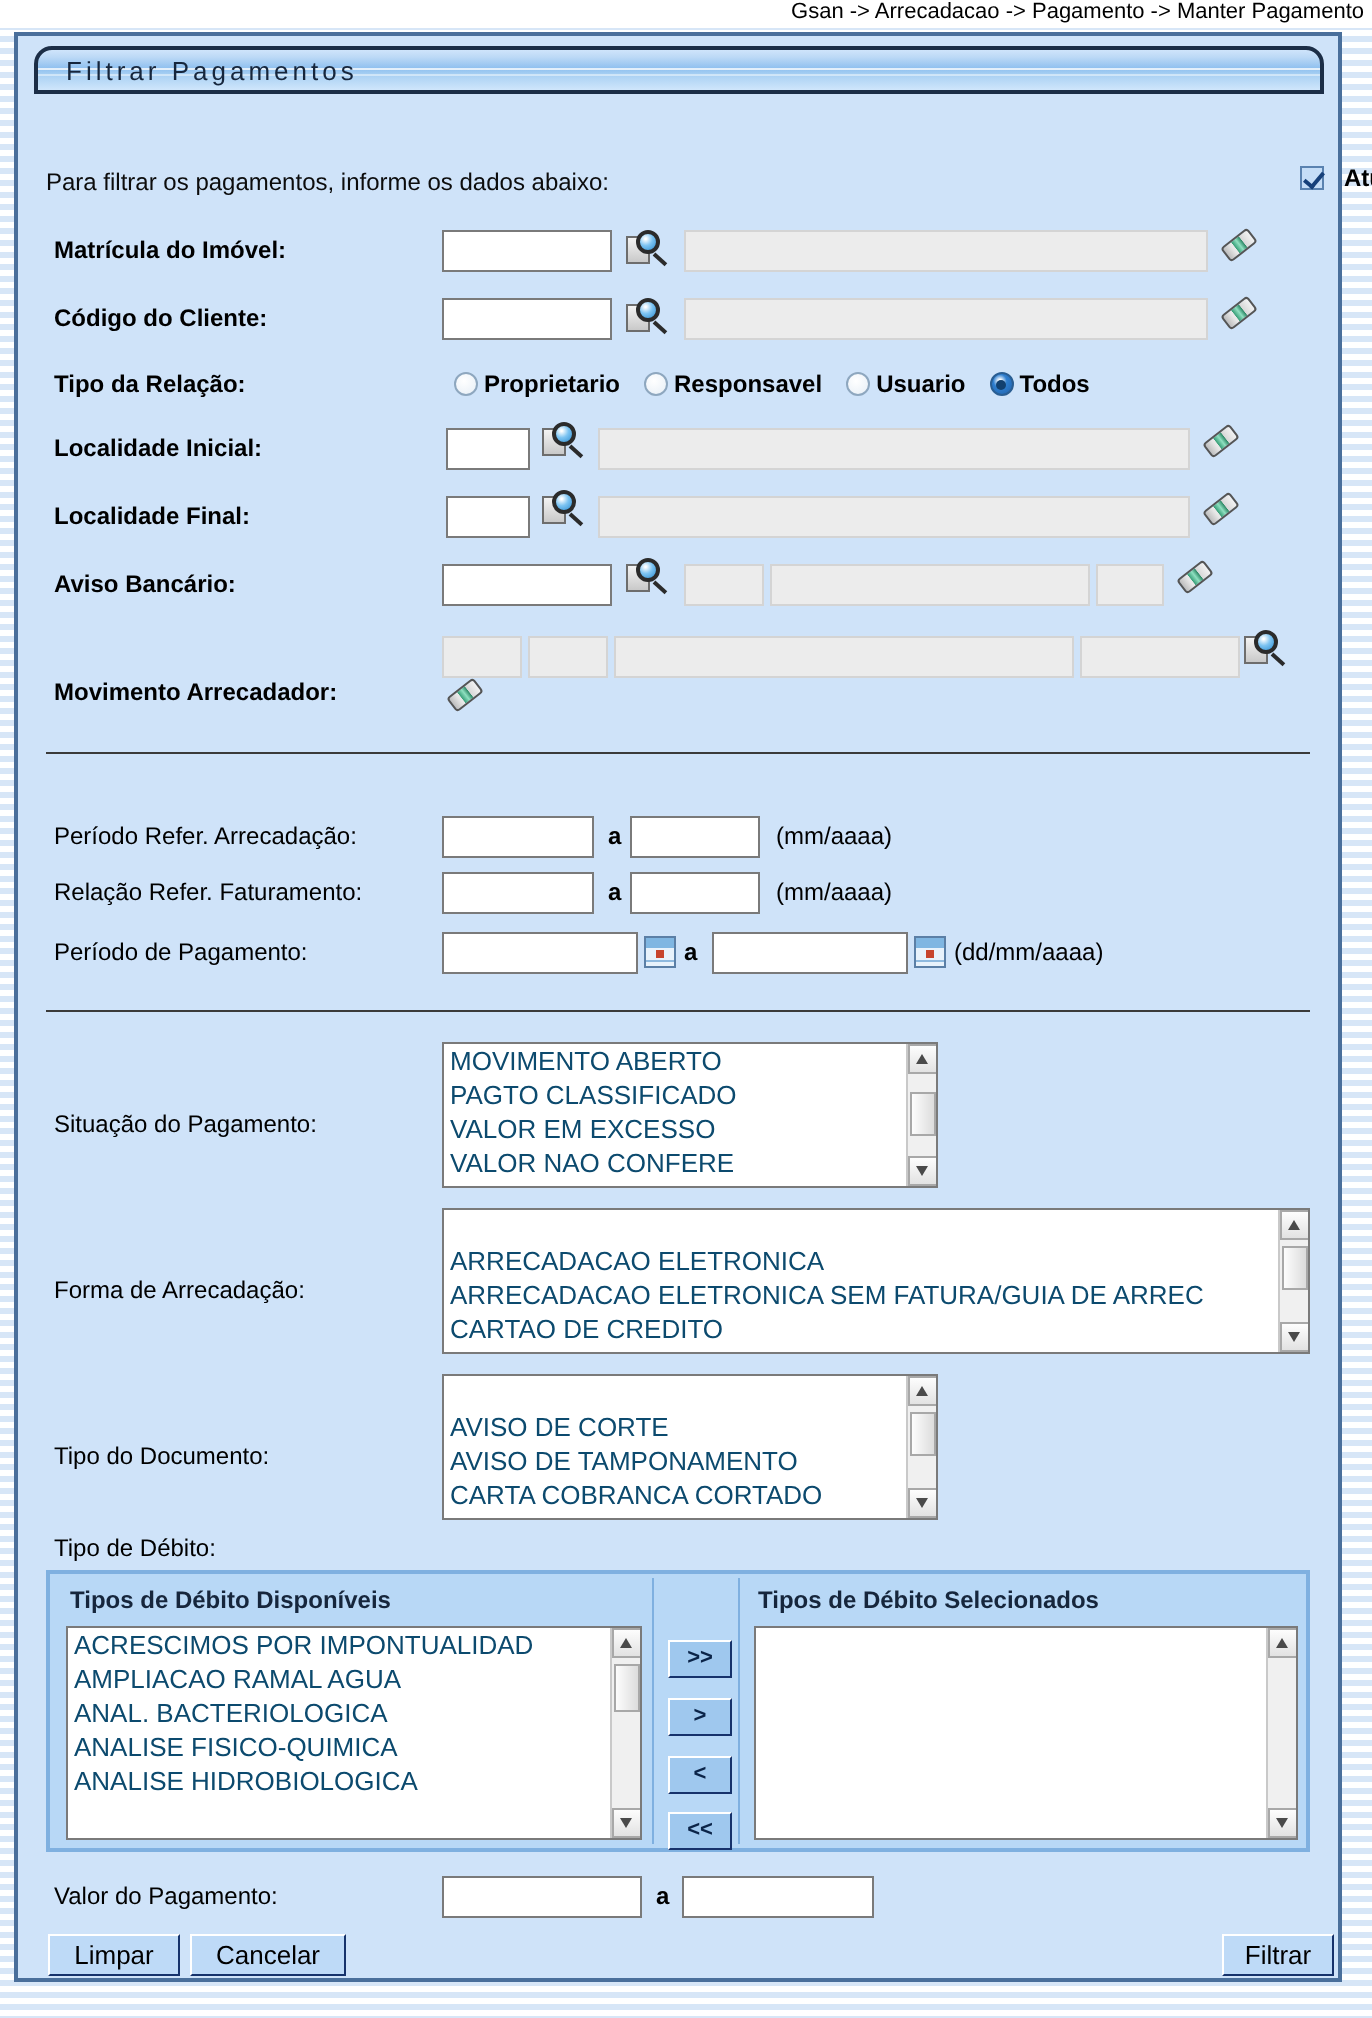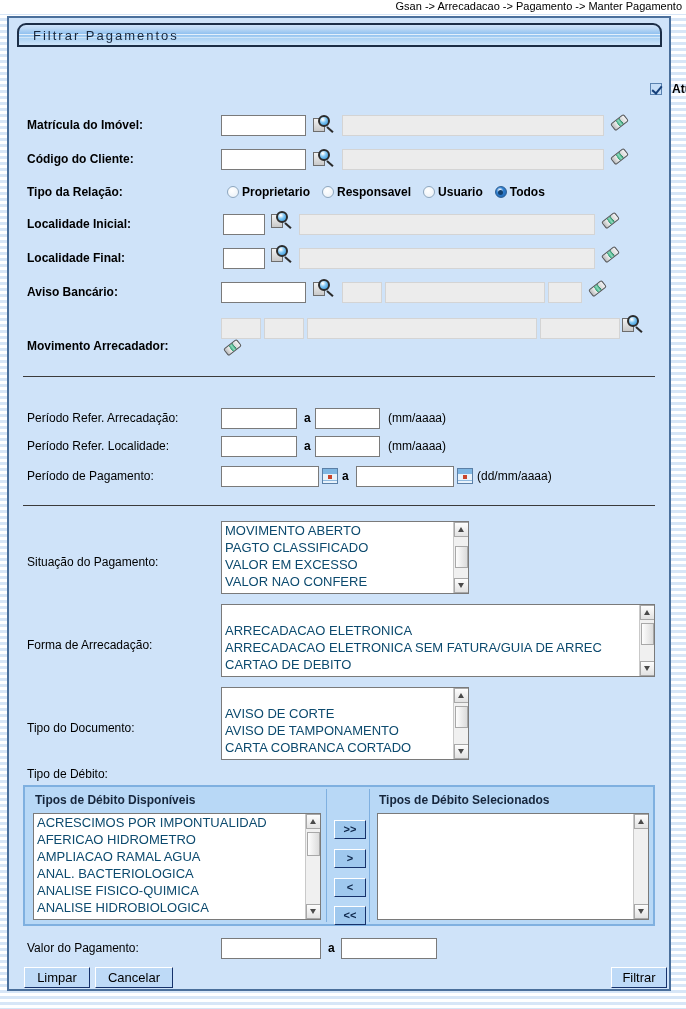--- a/index.html
+++ b/index.html
@@ -385,20 +385,21 @@
 <div class="panel">
 
   <div class="titlebar">
     <div class="sheen"></div>
     <div class="sheen2"></div>
     <div class="txt">Filtrar Pagamentos</div>
   </div>
 
   <div class="body">
 
+    <div class="intro">Para filtrar os pagamentos, informe os dados abaixo:</div>
 
     <div class="updchk">
       <span class="cbx on"></span><span class="lbl">Atualizar</span>
     </div>
 
     <div class="row" style="top:64px;">
       <div class="lbl" style="top:5px;">Matrícula do Imóvel:</div>
       <input type="text" style="left: 212px; top: 2px; width: 85px;" value="">
       <div class="mag" style="left:304px; top:2px;">
         <span class="page"></span>
@@ -496,21 +497,21 @@
 
     <div class="row" style="top:358px;">
       <div class="lbl norm" style="top:4px;">Período Refer. Arrecadação:</div>
       <input type="text" style="left: 212px; top: 1px; width: 76px;" value="">
       <div class="amark" style="left:295px; top:4px;">a</div>
       <input type="text" style="left: 306px; top: 1px; width: 65px;" value="">
       <div class="hint" style="left:379px; top:4px;">(mm/aaaa)</div>
     </div>
 
     <div class="row" style="top:386px;">
-      <div class="lbl norm" style="top:4px;">Período Refer. Localidade:</div>
+      <div class="lbl norm" style="top:4px;">Relação Refer. Faturamento:</div>
       <input type="text" style="left: 212px; top: 1px; width: 76px;" value="">
       <div class="amark" style="left:295px; top:4px;">a</div>
       <input type="text" style="left: 306px; top: 1px; width: 65px;" value="">
       <div class="hint" style="left:379px; top:4px;">(mm/aaaa)</div>
     </div>
 
     <div class="row" style="top:414px;">
       <div class="lbl norm" style="top:6px;">Período de Pagamento:</div>
       <input type="text" style="left: 212px; top: 3px; width: 98px;" value="">
       <div class="cal" style="left:313px; top:5px;">
@@ -549,20 +550,21 @@
       </div>
     </div>
 
     <div class="row" style="top:555px;">
       <div class="lbl norm" style="top:34px;">Forma de Arrecadação:</div>
       <div class="lst" style="left:212px; top:0px; width:434px; height:73px;">
         <div class="inner">
           <div class="opt">&nbsp;</div>
           <div class="opt">ARRECADACAO ELETRONICA</div>
           <div class="opt">ARRECADACAO ELETRONICA SEM FATURA/GUIA DE ARREC</div>
+          <div class="opt">CARTAO DE CREDITO</div>
           <div class="opt">CARTAO DE DEBITO</div>
         </div>
         <div class="sb">
           <div class="arw up">
               <i></i>
             </div>
           <div class="thumb" style="top:18px; height:22px;"></div>
           <div class="arw dn">
               <i></i>
             </div>
@@ -597,21 +599,20 @@
     <div class="debit" style="left:14px; top:736px; width:632px; height:141px;">
       <div class="hdr" style="left:10px; top:6px;">Tipos de Débito Disponíveis</div>
       <div class="hdr" style="left:354px; top:6px;">Tipos de Débito Selecionados</div>
 
       <div class="vdiv" style="left:301px; top:2px; bottom:2px;"></div>
       <div class="vdiv" style="left:344px; top:2px; bottom:2px;"></div>
 
       <div class="lst" style="left:8px; top:26px; width:288px; height:107px;">
         <div class="inner">
           <div class="opt">ACRESCIMOS POR IMPONTUALIDAD</div>
-          <div class="opt">AFERICAO HIDROMETRO</div>
           <div class="opt">AMPLIACAO RAMAL AGUA</div>
           <div class="opt">ANAL. BACTERIOLOGICA</div>
           <div class="opt">ANALISE FISICO-QUIMICA</div>
           <div class="opt">ANALISE HIDROBIOLOGICA</div>
         </div>
         <div class="sb">
           <div class="arw up">
               <i></i>
             </div>
           <div class="thumb" style="top:18px; height:24px;"></div>

